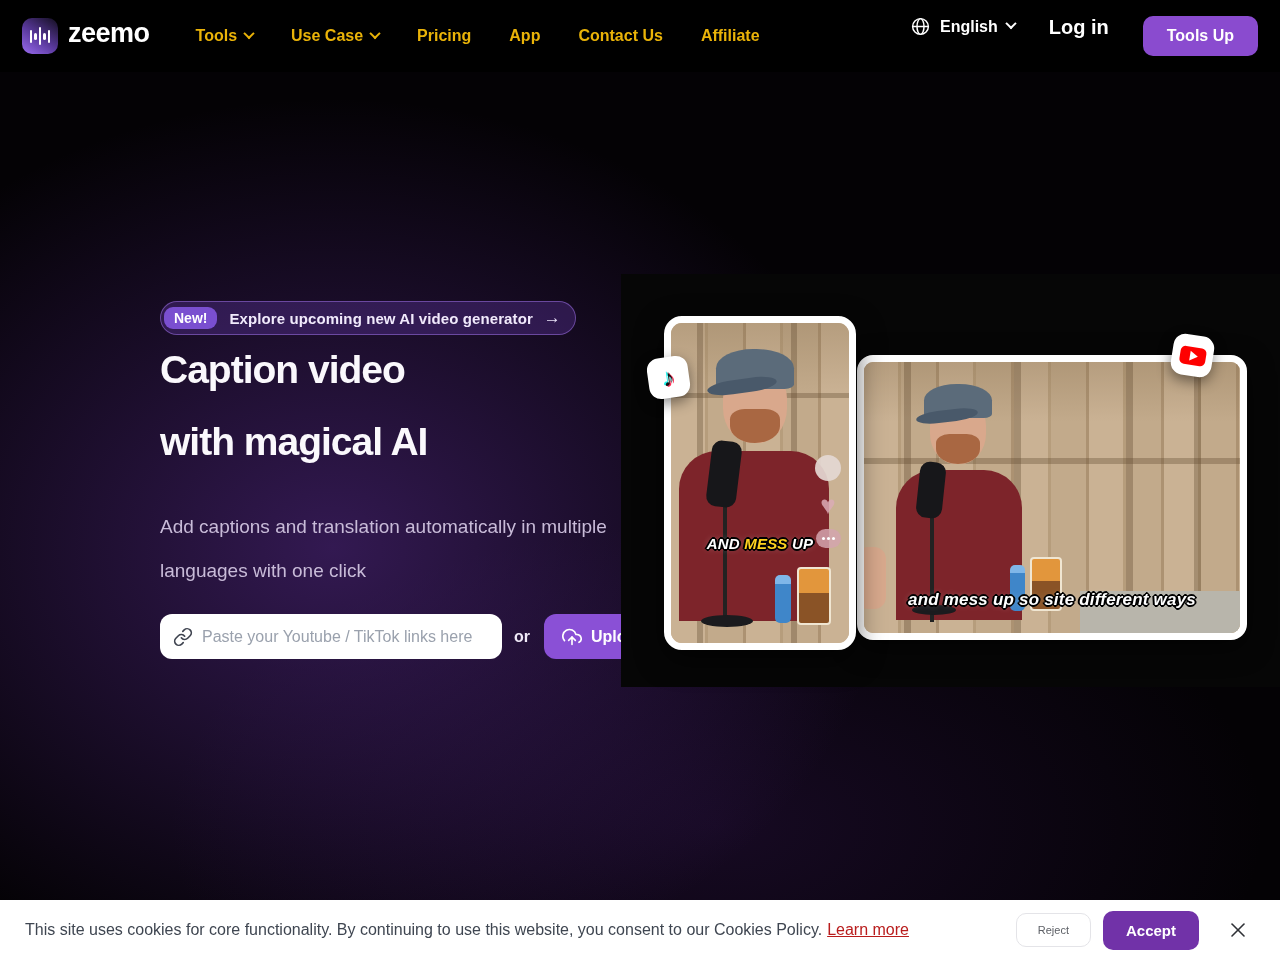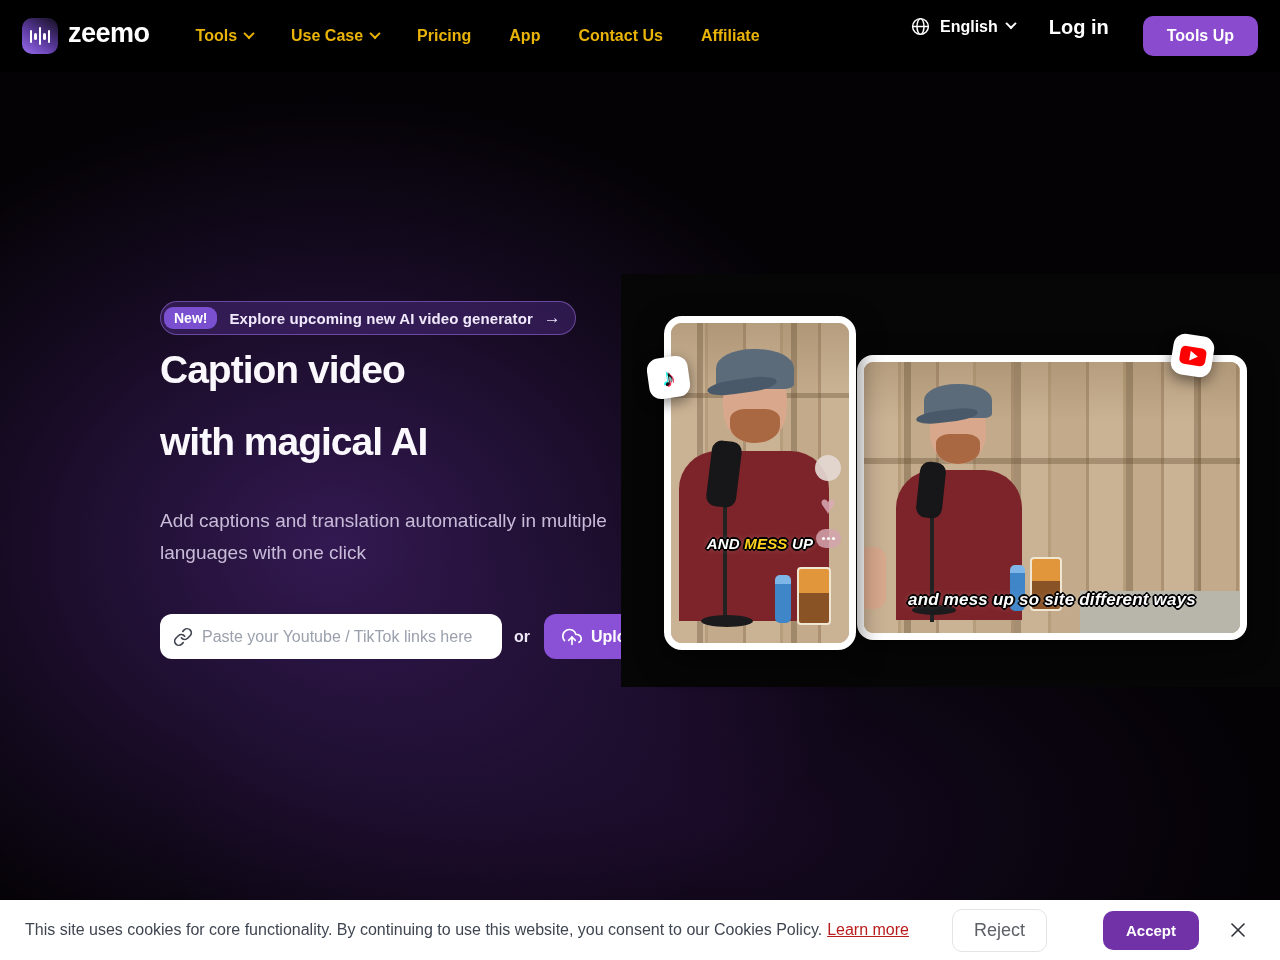--- a/index.html
+++ b/index.html
@@ -60,21 +60,21 @@
   .badge-text { font-size:15px; font-weight:700; color:#f1eafc; margin:0 11px 0 12px; letter-spacing:0.1px; }
   .badge-arrow { font-size:17px; color:#e9e2f8; }
 
   .hero-title {
     position:absolute; left:160px; top:334px; width:560px;
     font-size:39px; line-height:72px; font-weight:700; letter-spacing:-1px;
     color:#faf8fc;
   }
   .hero-sub {
     position:absolute; left:160px; top:505px; width:450px;
-    font-size:19px; line-height:32px; font-weight:500; color:#c8bbd8;
+    font-size:19px; line-height:44px; font-weight:500; color:#c8bbd8;
   }
 
   .link-row { position:absolute; left:160px; top:614px; height:45px; display:flex; align-items:center; }
   .link-input-wrap {
     width:342px; height:45px; background:#fff; border-radius:12px;
     display:flex; align-items:center; padding:0 12px 0 13px; gap:9px;
   }
   .link-input {
     flex:1; border:none; outline:none; font-family:inherit;
     font-size:16px; color:#333; background:transparent;
@@ -147,25 +147,25 @@
   
   .cookie {
     position:absolute; left:0; right:0; bottom:0; height:60px; background:#fff;
     display:flex; align-items:center; padding:0 25px; z-index:20;
   }
   .cookie-msg { font-size:16px; color:#3f4651; }
   .cookie-link { color:#b91c1c; text-decoration:underline; margin-left:5px; cursor:pointer; }
   .cookie-actions { margin-left:auto; display:flex; align-items:center; gap:12px; }
   .reject-btn {
     background:#fff; border:1px solid #e4e4e8; border-radius:10px; cursor:pointer;
-    font-family:inherit; font-size:18px; font-weight:500; color:#5d6066; padding:10px 21px;
+    font-family:inherit; font-size:11px; font-weight:500; color:#5d6066; padding:10px 21px;
   }
   .accept-btn {
     background:#7132a8; border:none; border-radius:10px; cursor:pointer;
-    font-family:inherit; font-size:15px; font-weight:700; color:#fff; padding:11px 23px;margin-left:44px;
+    font-family:inherit; font-size:15px; font-weight:700; color:#fff; padding:11px 23px;
   }
   .cookie-close { margin-left:30px; margin-right:8px; cursor:pointer; display:flex; }
 </style>
 </head>
 <body>
 
 <div class="header">
   <div class="logo-wrap">
     <span class="logo-tile">
         <i></i>

